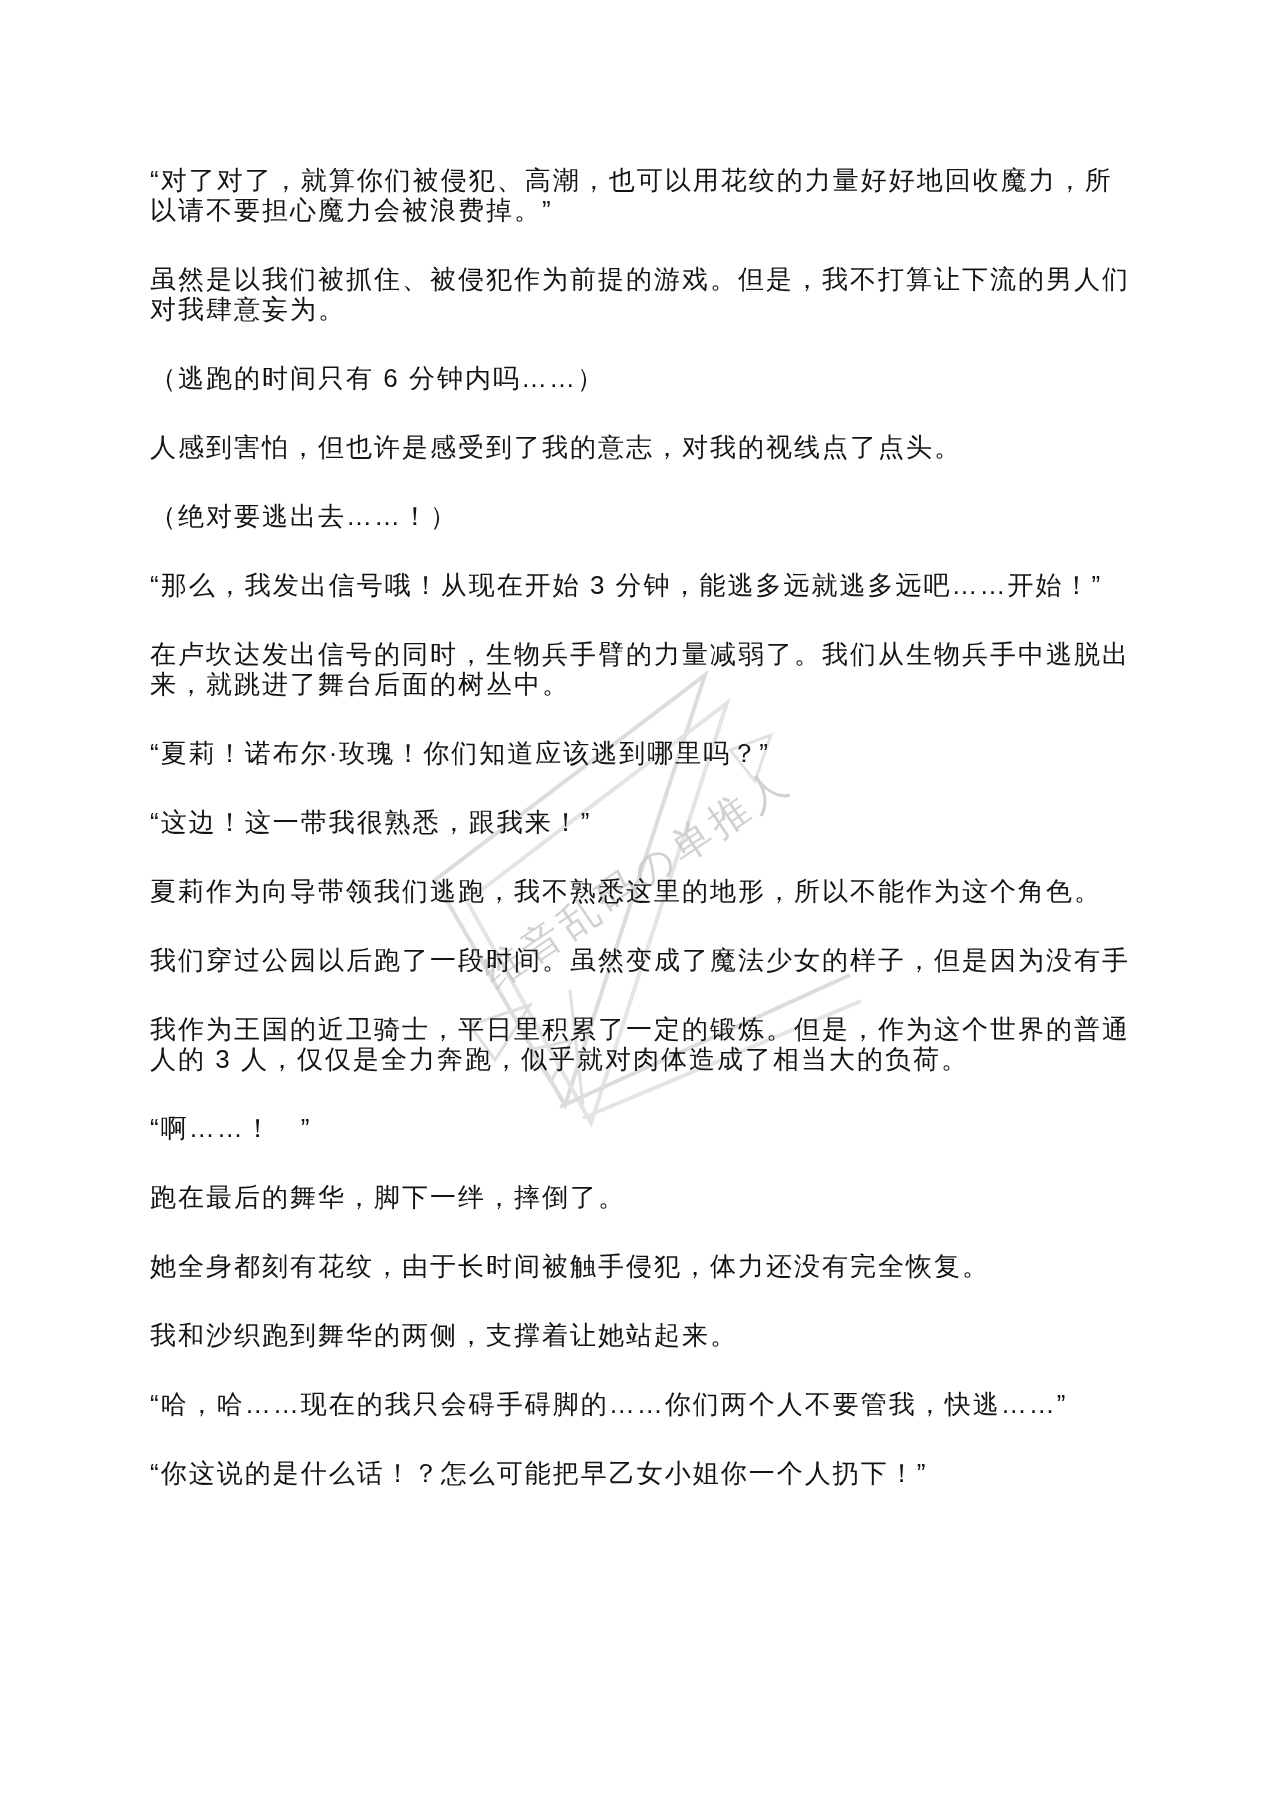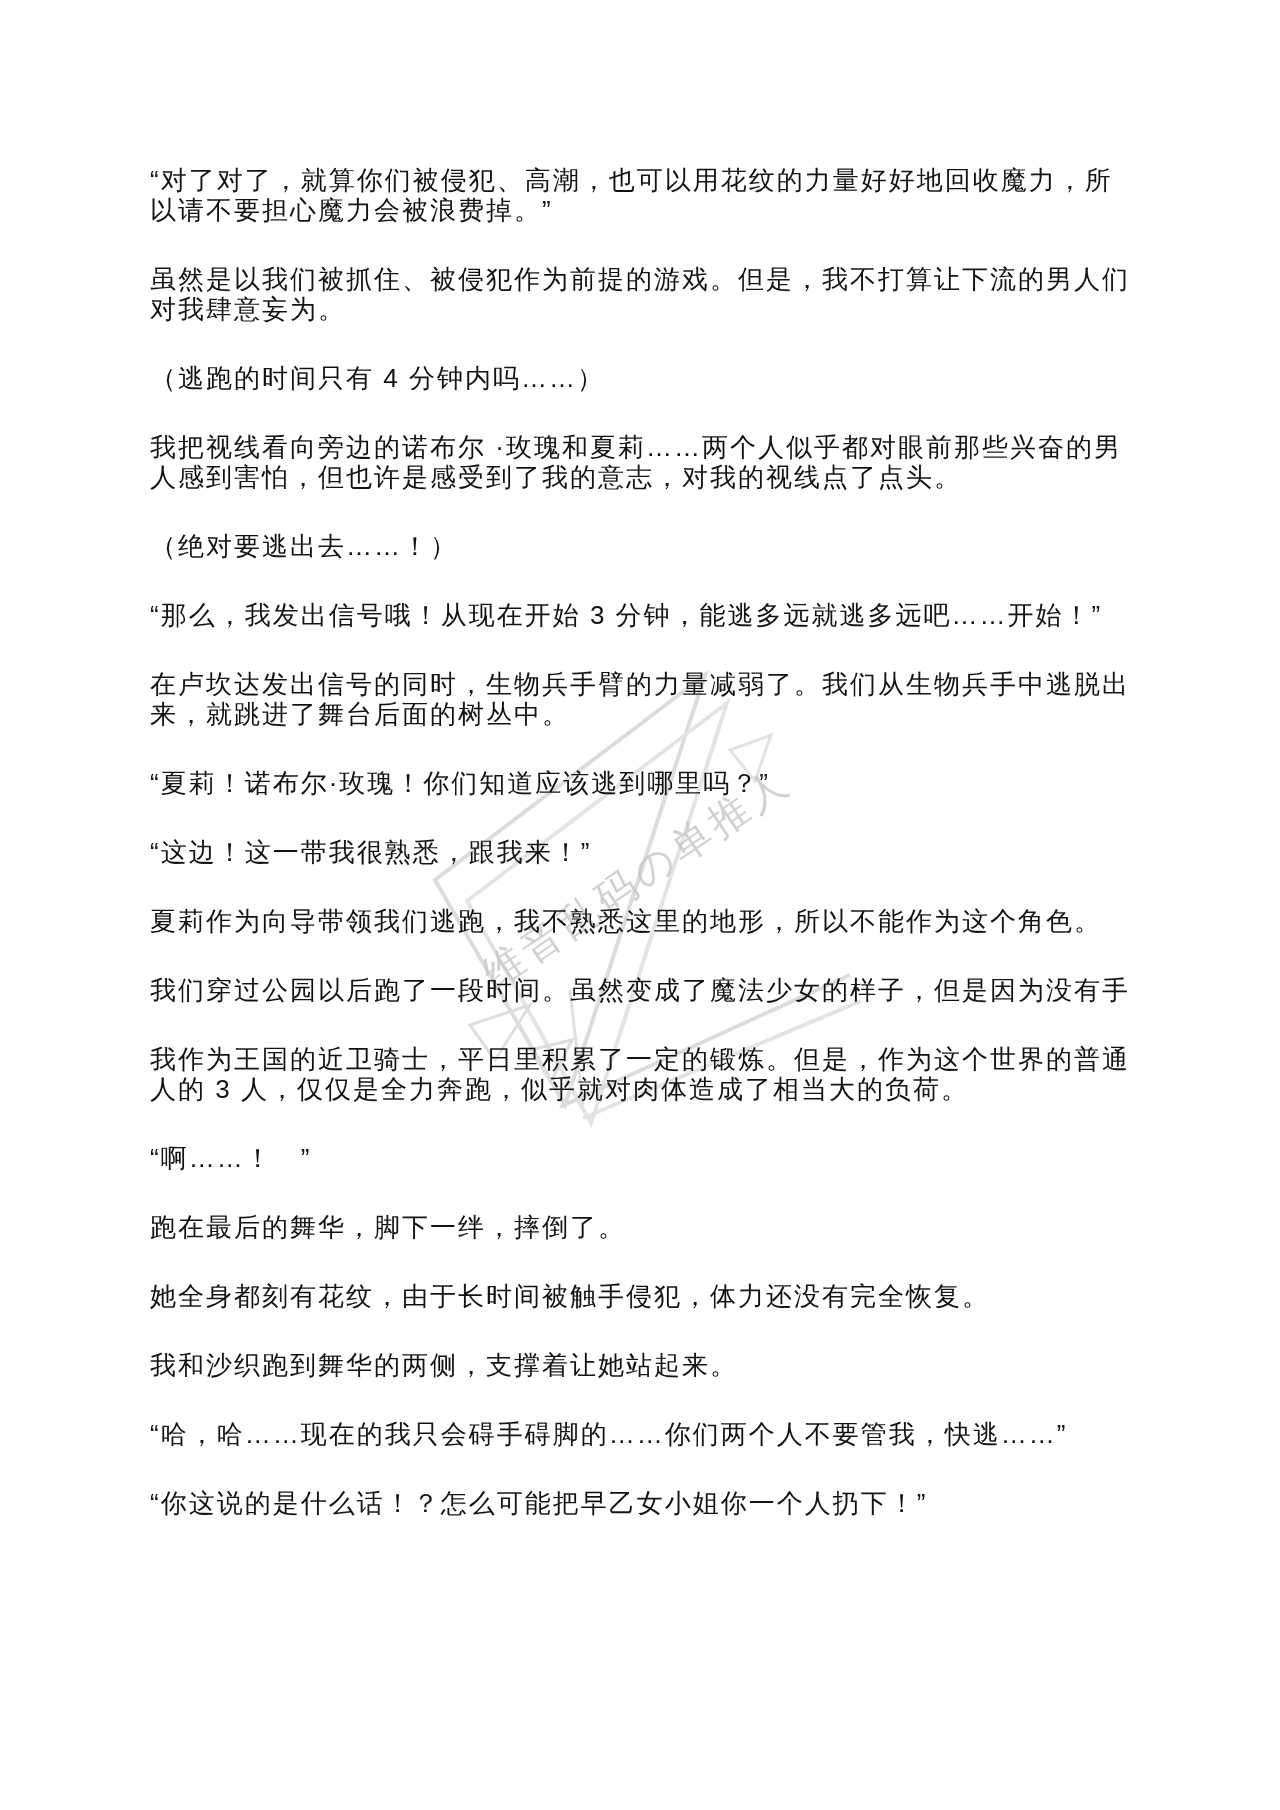--- a/index.html
+++ b/index.html
@@ -69,24 +69,23 @@
   <div class="content">
       <p>
         <span class="line">“对了对了，就算你们被侵犯、高潮，也可以用花纹的力量好好地回收魔力，所</span>
         <span class="line">以请不要担心魔力会被浪费掉。”</span>
       </p>
       <p>
         <span class="line">虽然是以我们被抓住、被侵犯作为前提的游戏。但是，我不打算让下流的男人们</span>
         <span class="line">对我肆意妄为。</span>
       </p>
       <p>
-        <span class="line">（逃跑的时间只有 4 分钟内吗……）</span>
+        <span class="line">（逃跑的时间只有 6 分钟内吗……）</span>
       </p>
       <p>
-        <span class="line">我把视线看向旁边的诺布尔 ·玫瑰和夏莉……两个人似乎都对眼前那些兴奋的男</span>
         <span class="line">人感到害怕，但也许是感受到了我的意志，对我的视线点了点头。</span>
       </p>
       <p>
         <span class="line">（绝对要逃出去……！）</span>
       </p>
       <p>
         <span class="line">“那么，我发出信号哦！从现在开始 3 分钟，能逃多远就逃多远吧……开始！”</span>
       </p>
       <p>
         <span class="line">在卢坎达发出信号的同时，生物兵手臂的力量减弱了。我们从生物兵手中逃脱出</span>

